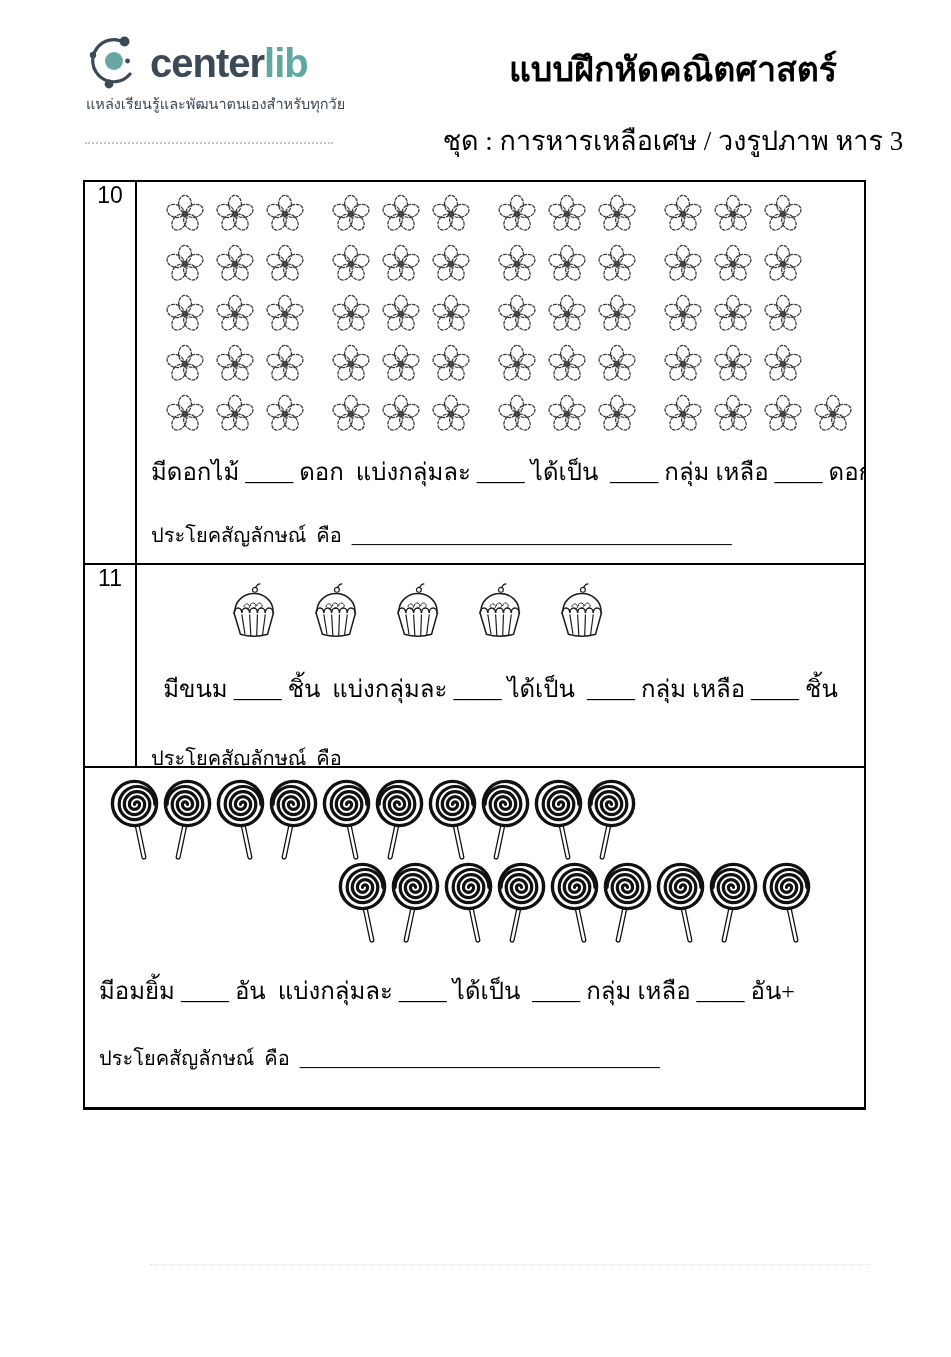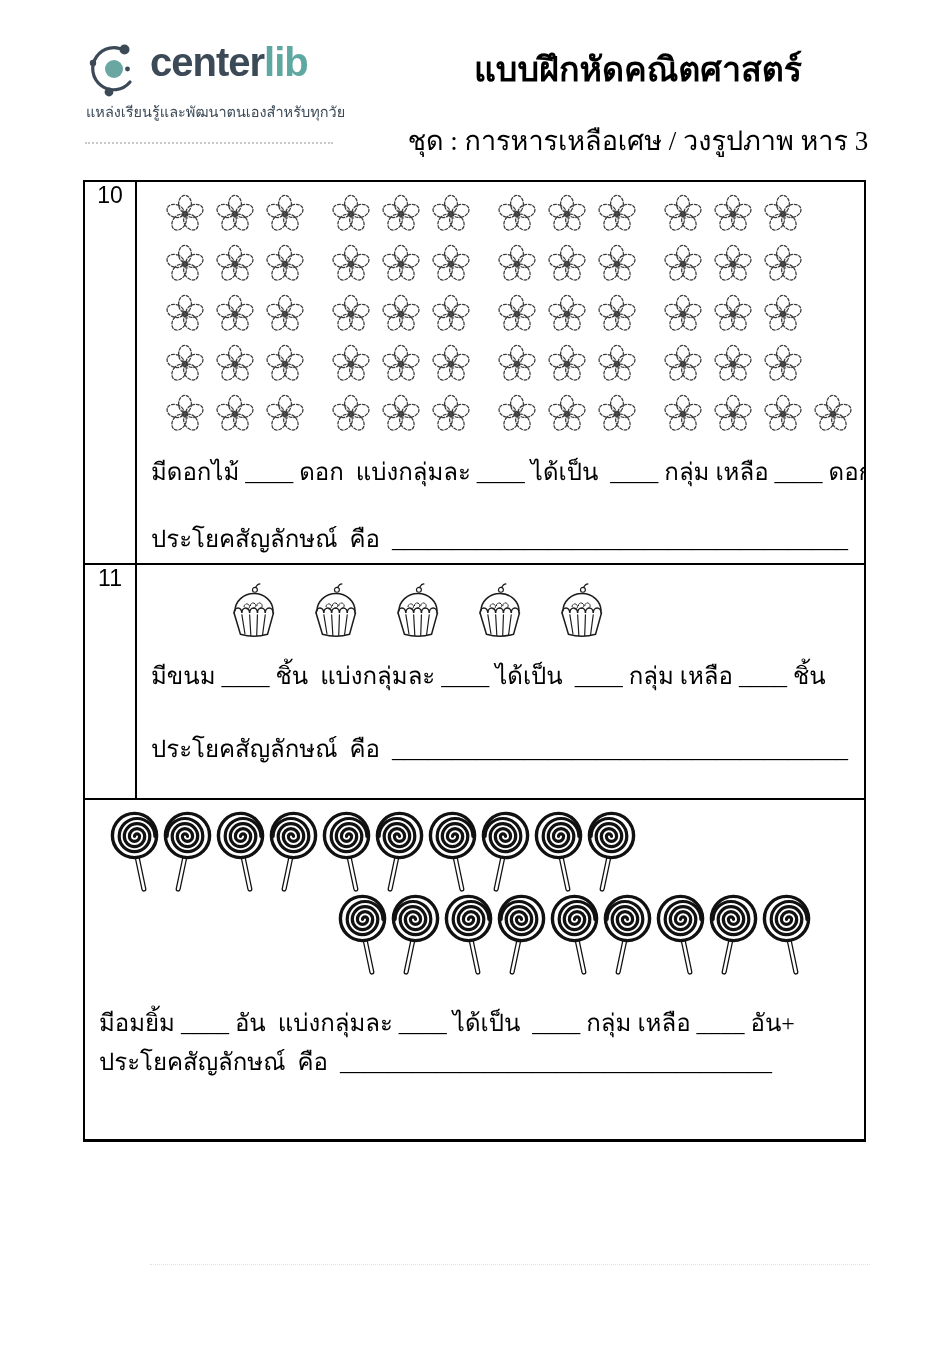--- a/index.html
+++ b/index.html
@@ -3,77 +3,77 @@
 <meta charset="utf-8">
 <style>
   html,body{margin:0;padding:0;background:#888;}
   .page{
     position:relative; width:951px; height:1357px; background:#ffffff;
     font-family:"Liberation Serif","DejaVu Sans",serif; color:#000;
     margin:0 auto; overflow:hidden;
   }
   
   .logo{position:absolute; left:86px; top:34px; width:300px;}
-  .logo-top{display:flex; align-items:flex-start; gap:8px;margin-top:8px;}
+  .logo-top{display:flex; align-items:center; gap:8px;}
   .brand{font-family:"Liberation Sans","DejaVu Sans",sans-serif; font-weight:700;
          font-size:40px; letter-spacing:-1px; line-height:1;}
   .brand .b1{color:#3c4a57;} .brand .b2{color:#5fa7a1;}
   .tagline{font-family:"Liberation Sans","DejaVu Sans",sans-serif;
            color:#3c4a57; font-size:14.5px; white-space:nowrap;}
-  .titles{position:absolute; left:388px; top:50px; width:500px; text-align:center;}
+  .titles{position:absolute; left:423px; top:50px; width:500px; text-align:center;}
   .doc-title{font-size:34px; font-weight:700; margin:0; line-height:1.2; white-space:nowrap;}
   .doc-subtitle{font-size:27px; margin-top:28px; white-space:nowrap;}
   .artifact{position:absolute; border-top:2px dotted #c9c9c9;}
   .artifact.top{left:85px; top:142px; width:248px;}
   .artifact.bottom{left:150px; top:1264px; width:720px; border-top:1px dotted #e3e3e3;}
 
   
   .sheet-table{
     position:absolute; left:83px; top:180px; width:783px;
     border:2px solid #000; border-bottom-width:3px; box-sizing:border-box;
     background:#fff;
   }
   .t-row{display:flex; border-bottom:2.5px solid #000; box-sizing:border-box;}
   .t-row:last-child{border-bottom:none;}
-  .row-10{height:383px;} .row-11{height:235px;} .row-12{height:339px;}
+  .row-10{height:383px;} .row-11{height:203px;} .row-12{height:339px;}
   .num-cell{width:52px; flex:0 0 52px; border-right:2px solid #000; box-sizing:border-box;
             font-family:"Liberation Sans","DejaVu Sans",sans-serif;
             font-size:23px; text-align:center; }
   .content-cell{flex:1; padding:2px 14px 0 14px; overflow:hidden; box-sizing:border-box;}
 
   .q-line{font-size:24px; white-space:pre; margin:0;}
-  .eq-line{font-size:24px; white-space:pre; margin:0;}
+  .eq-line{font-size:20px; white-space:pre; margin:0;}
   .ans{letter-spacing:0px;}
 
   
   .icon-line{display:flex; align-items:flex-start;}
   .icon-group{display:inline-flex;}
   .pic{display:block;}
 
   .row-10 .icons{margin-top:10px; margin-left:14px;}
   .row-10 .icon-line{margin-bottom:10px;}
   .row-10 .icon-group{gap:10px; margin-right:26px;}
   .row-10 .icon-group:last-child{margin-right:0;}
   .pic.flower{width:40px; height:40px;}
   .row-10 .q-line{margin-top:18px;}
   .row-10 .eq-line{margin-top:28px;}
 
   .row-11 .icons{margin-top:16px; margin-left:74px;}
   .row-11 .icon-group{gap:24px;}
   .pic.cupcake{width:58px; height:58px;}
-  .row-11 .q-line{margin-top:15px;}
+  .row-11 .q-line{margin-top:28px;text-align:center;}
   .row-11 .eq-line{margin-top:34px;}
 
   .row-12 .icons{margin-top:8px; margin-left:10px;}
   .row-12 .icon-group{gap:2px; margin-right:0;}
   .pic.lollipop{width:51px; height:85px;}
   .icon-flip{transform:scaleX(-1);}
   .row-12 .icon-line:nth-child(2){margin-left:228px; margin-top:-2px;}
   .row-12 .q-line{margin-top:25px;}
-  .row-12 .eq-line{}
+  .row-12 .eq-line{margin-top:32px;}
 </style>
 </head>
 <body>
 
 <svg width="0" height="0" style="position:absolute" aria-hidden="true">
   <defs>
     <symbol id="sym-flower" viewBox="0 0 44 44">
       <g fill="none" stroke="#3a3a3a" stroke-width="1.4" stroke-linecap="round" stroke-dasharray="3 2">
         <ellipse cx="22" cy="11" rx="7" ry="9.5"></ellipse>
         <ellipse cx="22" cy="11" rx="7" ry="9.5" transform="rotate(72 22 22)"></ellipse>

